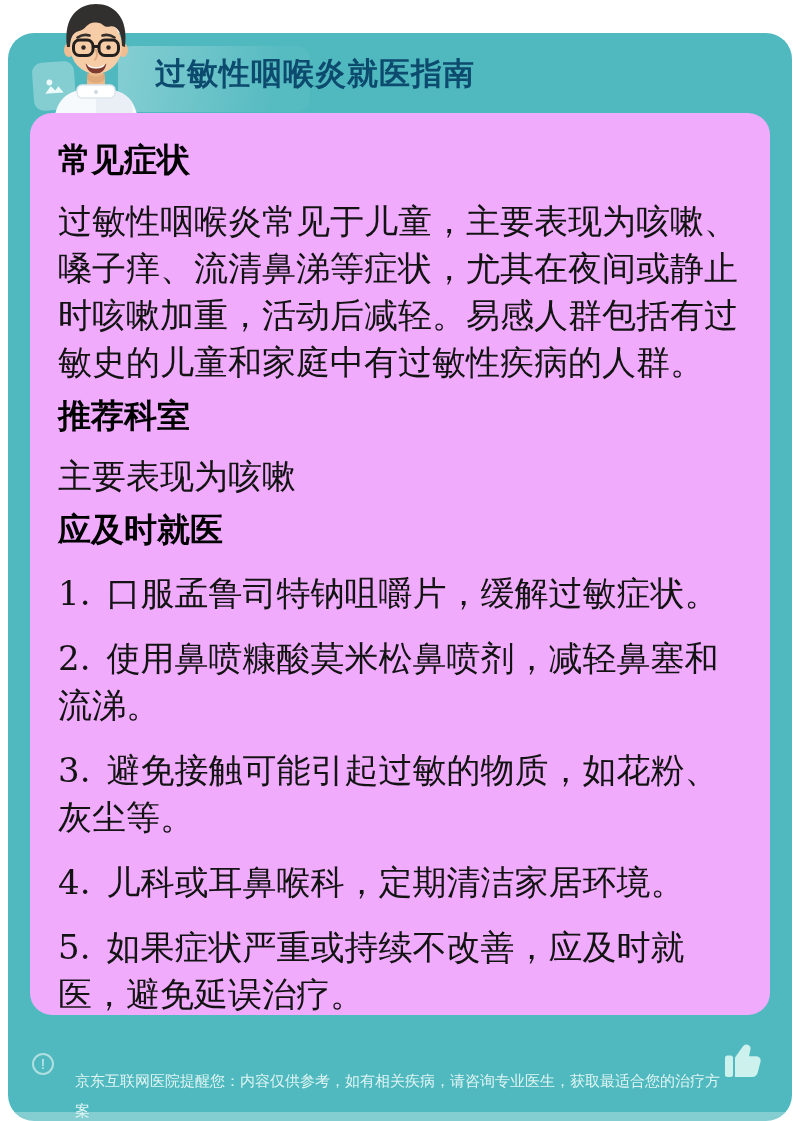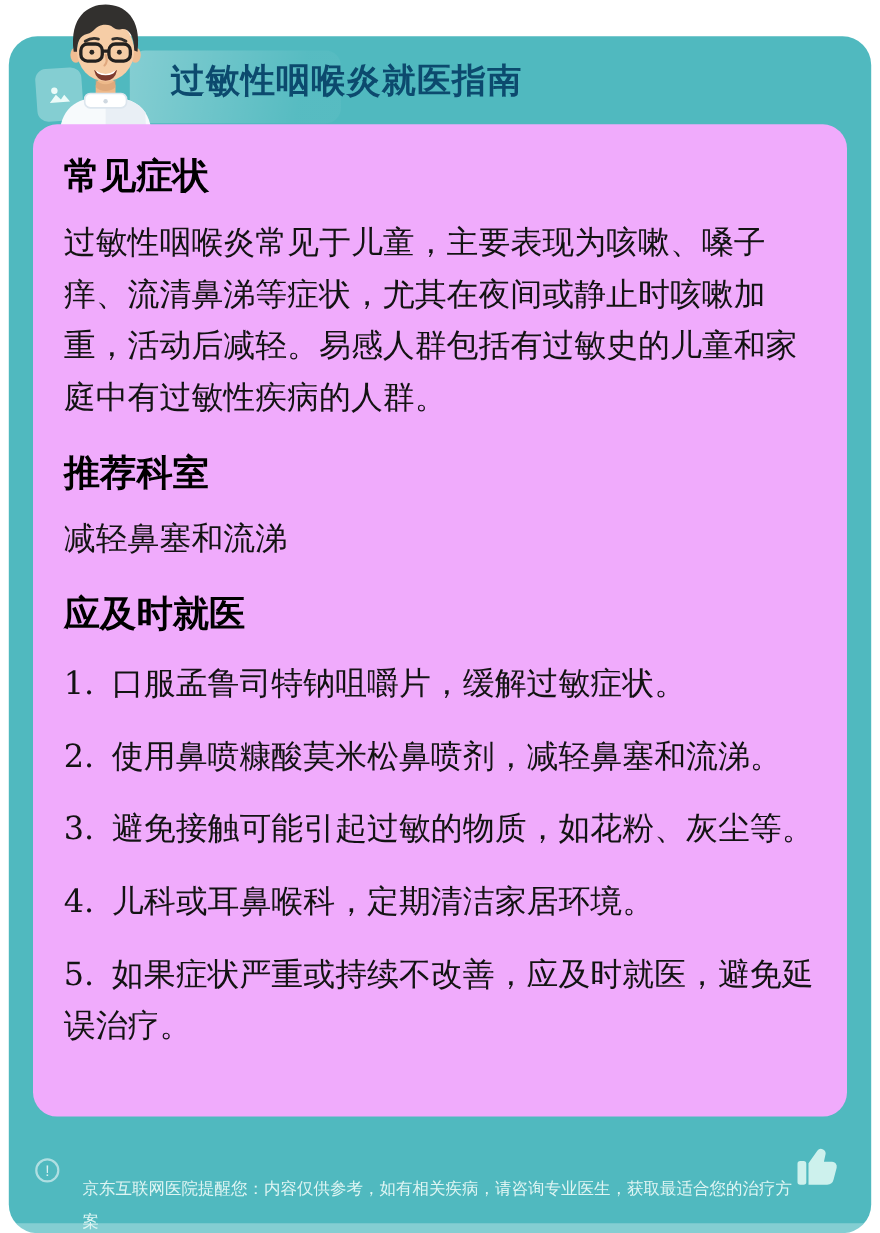--- a/index.html
+++ b/index.html
@@ -79,25 +79,25 @@
     padding: 22px 28px;
     z-index: 3;
     color: #131313;
     overflow: hidden;
   }
   .card h2 {
     font-size: 33px;
     font-weight: 700;
     color: #000000;
     line-height: 1.32;
-    margin-top: 22px;
+    margin-top: 8px;
   }
   .card h2:first-child { margin-top: 3px; }
   .card p {
-    font-size: 29px;
+    font-size: 34px;
     line-height: 47px;
     margin-top: 16px;
     color: #131313;
   }
   .card p.li { margin-top: 18px; }
   .num {
     font-family: "DejaVu Serif", "Liberation Serif", serif;
     margin-right: 16px;
   }
 
@@ -174,21 +174,21 @@
     </svg>
   </div>
 
   <div class="page-title">过敏性咽喉炎就医指南</div>
 
   <div class="card">
     <h2>常见症状</h2>
     <p>过敏性咽喉炎常见于儿童，主要表现为咳嗽、嗓子痒、流清鼻涕等症状，尤其在夜间或静止时咳嗽加重，活动后减轻。易感人群包括有过敏史的儿童和家庭中有过敏性疾病的人群。</p>
 
     <h2>推荐科室</h2>
-    <p>减轻鼻塞和流涕</p>
+    <p>主要表现为咳嗽</p>
 
     <h2>应及时就医</h2>
     <p class="li"><span class="num">1.</span><span>口服孟鲁司特钠咀嚼片，缓解过敏症状。</span></p>
     <p class="li"><span class="num">2.</span><span>使用鼻喷糠酸莫米松鼻喷剂，减轻鼻塞和流涕。</span></p>
     <p class="li"><span class="num">3.</span><span>避免接触可能引起过敏的物质，如花粉、灰尘等。</span></p>
     <p class="li"><span class="num">4.</span><span>儿科或耳鼻喉科，定期清洁家居环境。</span></p>
     <p class="li"><span class="num">5.</span><span>如果症状严重或持续不改善，应及时就医，避免延误治疗。</span></p>
   </div>
 
   <div class="alert-icon"><span>!</span></div>

